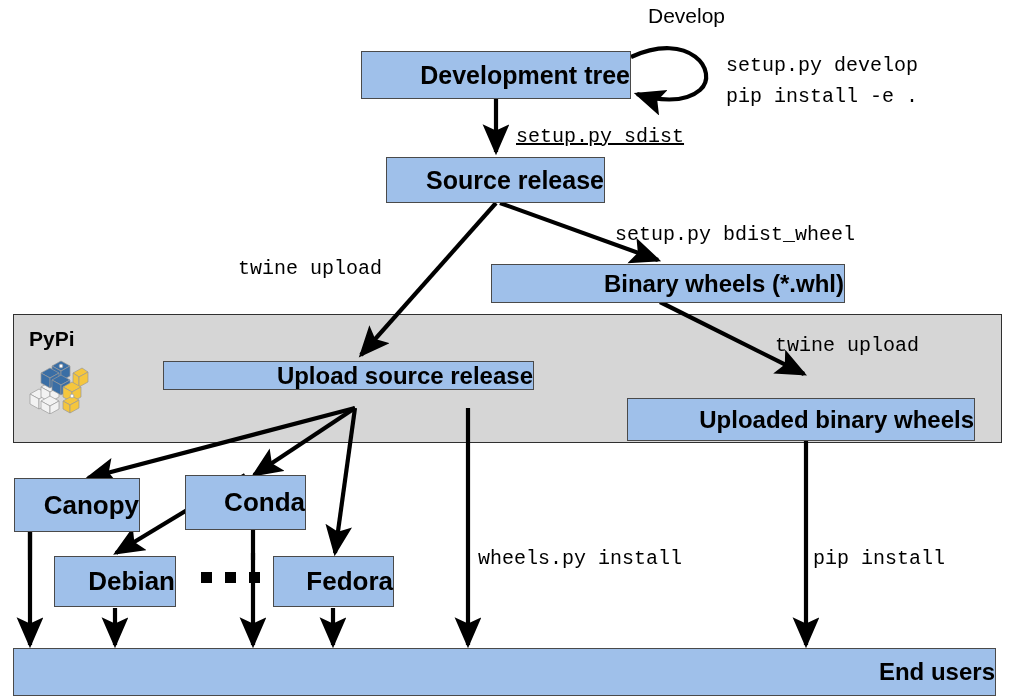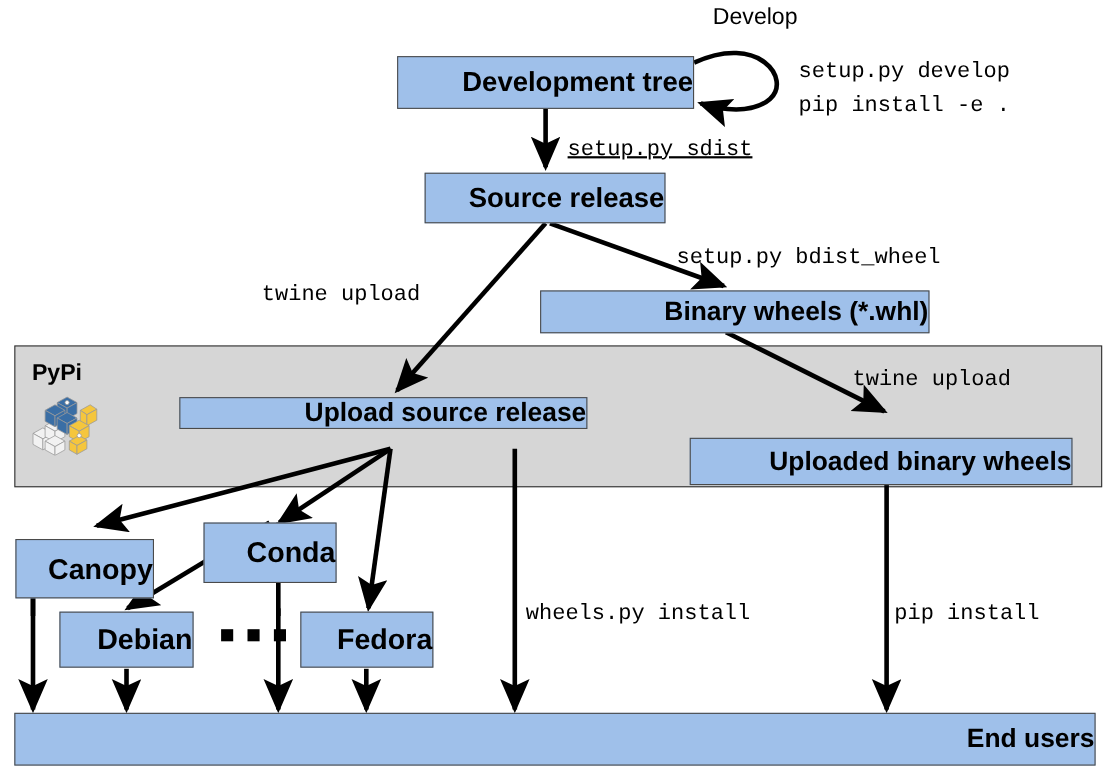--- a/index.html
+++ b/index.html
@@ -139,21 +139,21 @@
   </div>
 
   <div class="node" style="left:163px;top:361px;width:371px;height:29px;font-size:24px;">
     <span>Upload source release</span>
   </div>
 
   <div class="node" style="left:627px;top:374px;width:348px;height:43px;font-size:24px;margin-top:24px;">
     <span>Uploaded binary wheels</span>
   </div>
 
-  <div class="node" style="left:14px;top:490px;width:126px;height:54px;font-size:26px;padding-left:44px;">
+  <div class="node" style="left:14px;top:478px;width:126px;height:54px;font-size:26px;padding-left:44px;">
     <span>Canopy</span>
   </div>
 
   <div class="node" style="left:185px;top:475px;width:121px;height:55px;font-size:26px;">
     <span>Conda</span>
   </div>
 
   <div class="node" style="left:54px;top:556px;width:122px;height:51px;font-size:26px;">
     <span>Debian</span>
   </div>

